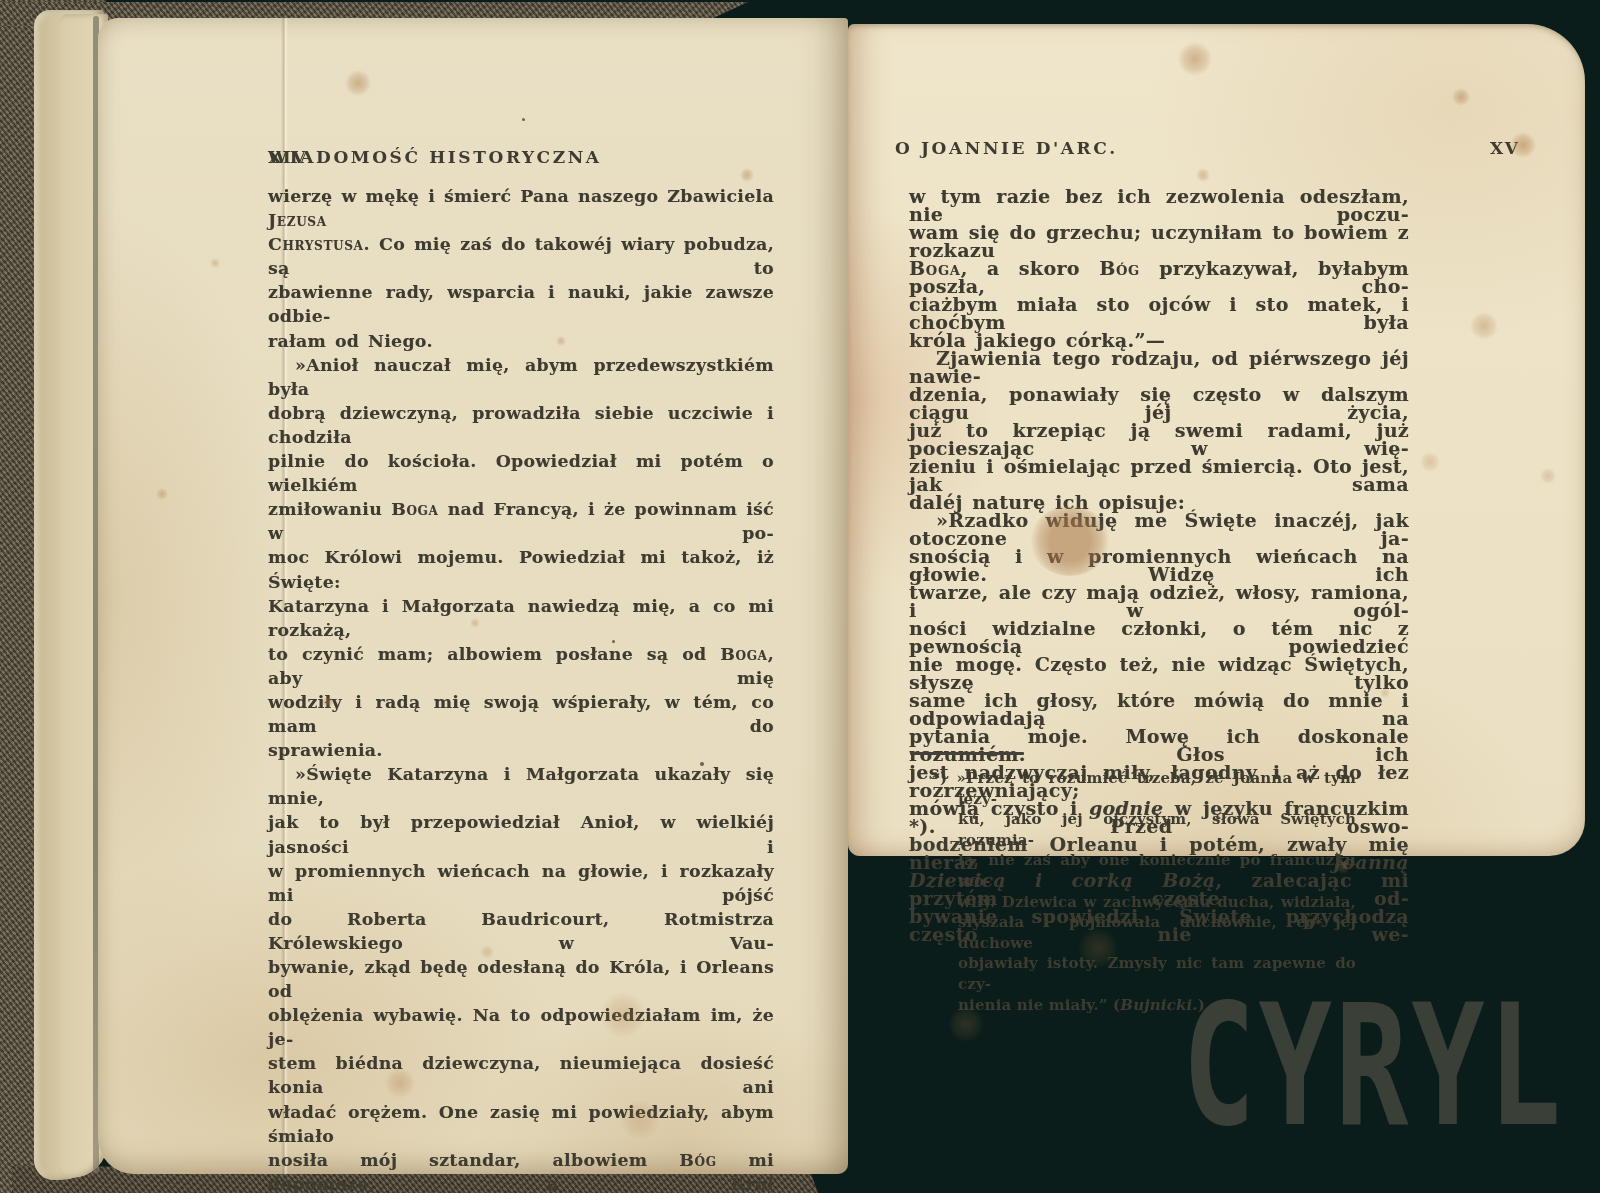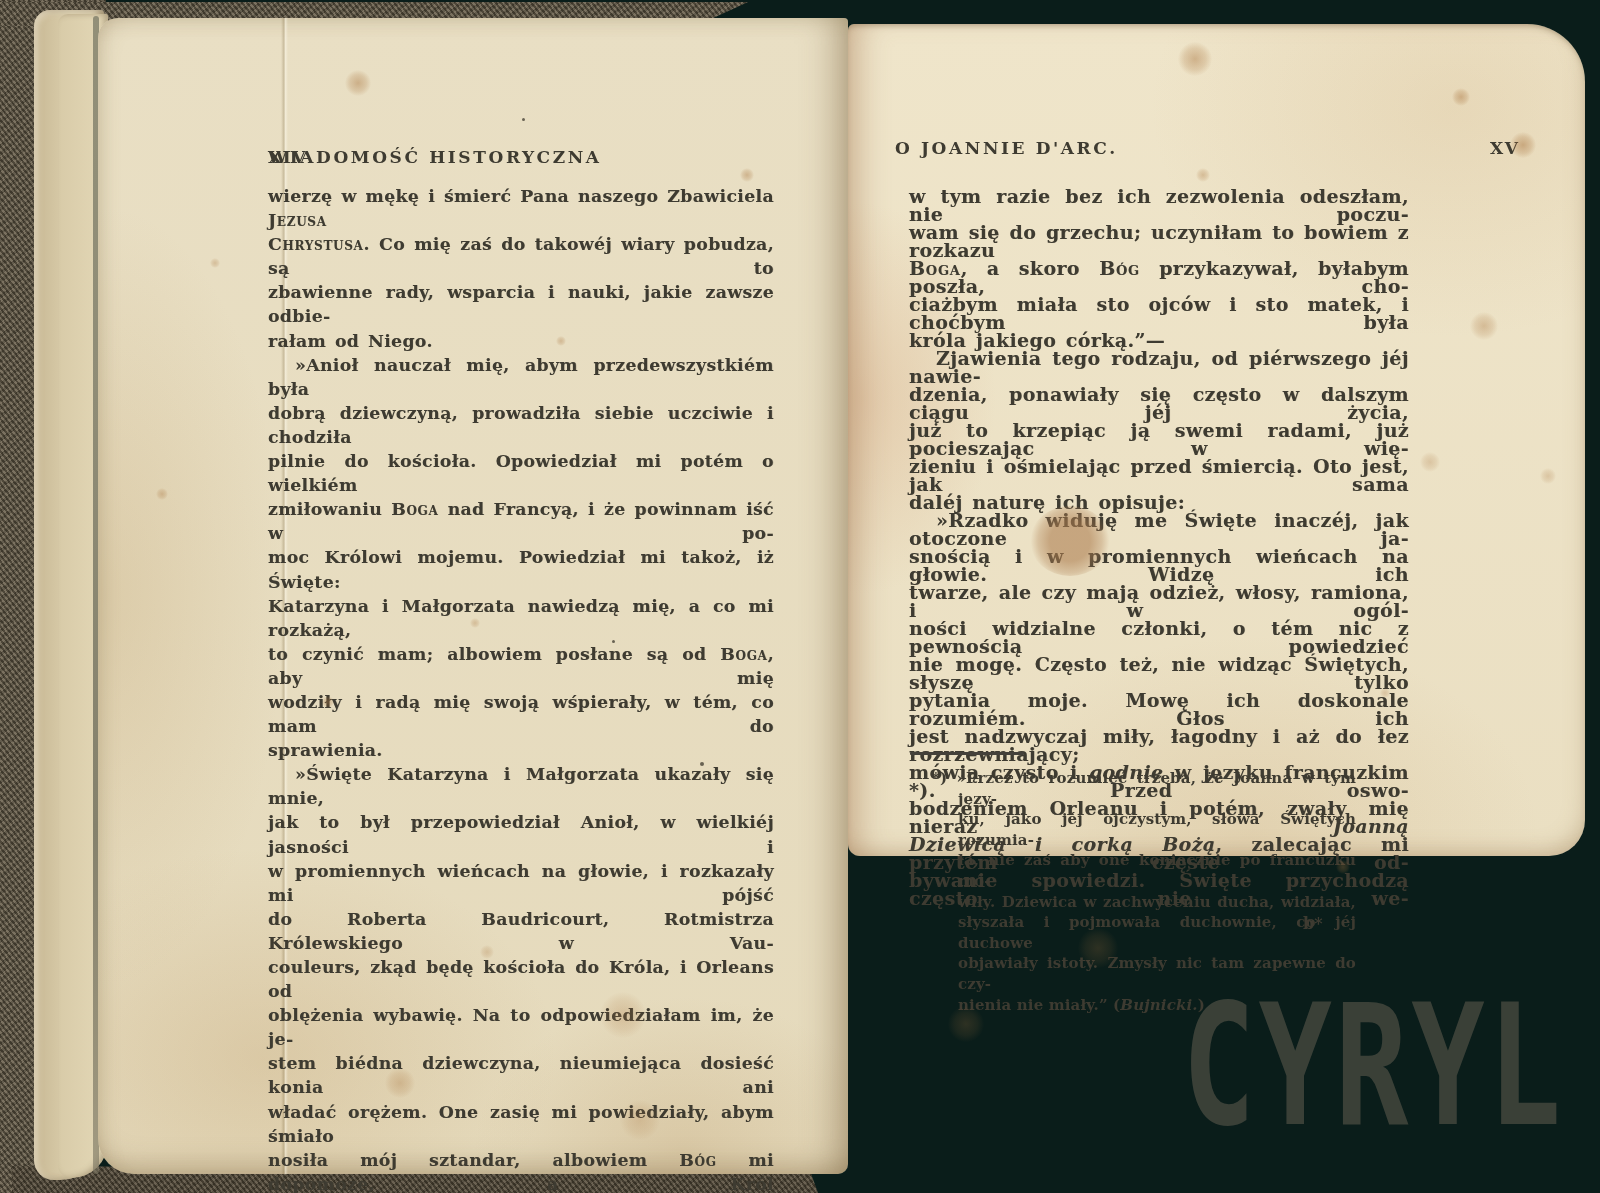--- a/index.html
+++ b/index.html
@@ -114,21 +114,21 @@
         <div class="line">zmiłowaniu <span class="sc">Boga</span> nad Francyą, i że powinnam iść w po-</div>
         <div class="line">moc Królowi mojemu.  Powiedział mi takoż, iż Święte:</div>
         <div class="line">Katarzyna i Małgorzata nawiedzą mię, a co mi rozkażą,</div>
         <div class="line">to czynić mam; albowiem posłane są od <span class="sc">Boga</span>, aby mię</div>
         <div class="line">wodziły i radą mię swoją wśpierały, w tém, co mam do</div>
         <div class="line end">sprawienia.</div>
         <div class="line ind">»Święte Katarzyna i Małgorzata ukazały się mnie,</div>
         <div class="line">jak to był przepowiedział Anioł,  w wielkiéj jasności i</div>
         <div class="line">w promiennych wieńcach na głowie, i rozkazały mi pójść</div>
         <div class="line">do Roberta Baudricourt, Rotmistrza Królewskiego w Vau-</div>
-        <div class="line">couleurs, zkąd będę kościoła do Króla, i Orleans od</div>
+        <div class="line">bywanie, zkąd będę odesłaną do Króla, i Orleans od</div>
         <div class="line">oblężenia wybawię.  Na to odpowiedziałam im, że je-</div>
         <div class="line">stem biédna dziewczyna, nieumiejąca dosieść konia ani</div>
         <div class="line">władać orężem.  One zasię mi powiedziały, abym śmiało</div>
         <div class="line">nosiła mój sztandar, albowiem <span class="sc">Bóg</span> mi dopomoże, a Król</div>
       </div>
   </div>
 
   <div class="page page-right">
     <div class="headrow">
       <span class="running-title">O JOANNIE D'ARC.</span>
@@ -143,20 +143,21 @@
         <div class="line ind">Zjawienia tego rodzaju,  od piérwszego jéj nawie-</div>
         <div class="line">dzenia, ponawiały się często w dalszym ciągu jéj życia,</div>
         <div class="line">już to krzepiąc ją swemi radami, już pocieszając w wię-</div>
         <div class="line">zieniu i ośmielając przed śmiercią.  Oto jest, jak sama</div>
         <div class="line end">daléj naturę ich opisuje:</div>
         <div class="line ind">»Rzadko widuję me Święte inaczéj, jak otoczone ja-</div>
         <div class="line">snością i w promiennych wieńcach na głowie. Widzę ich</div>
         <div class="line">twarze, ale czy mają odzież, włosy, ramiona, i w ogól-</div>
         <div class="line">ności widzialne członki, o tém nic z pewnością powiedzieć</div>
         <div class="line">nie mogę.  Często też, nie widząc Świętych, słyszę tylko</div>
+        <div class="line">same ich głosy, które mówią do mnie i odpowiadają na</div>
         <div class="line">pytania moje.  Mowę ich doskonale rozumiém.  Głos ich</div>
         <div class="line">jest nadzwyczaj miły, łagodny i aż do łez rozrzewniający;</div>
         <div class="line">mówią czysto i <span class="it">godnie</span> w języku francuzkim *). Przed oswo-</div>
         <div class="line">bodzeniem Orleanu i potém, zwały mię nieraz <span class="it">Joanną</span></div>
         <div class="line"><span class="it">Dziewicą i corką Bożą</span>, zalecając mi przytém częste od-</div>
         <div class="line">bywanie spowiedzi.  Święte przychodzą często nie we-</div>
       </div>
     <div class="footsep"></div>
     <div class="footnote">
         <div class="fline hang">*) »Przez to rozumieć trzeba, że Joanna w tym języ-</div>

